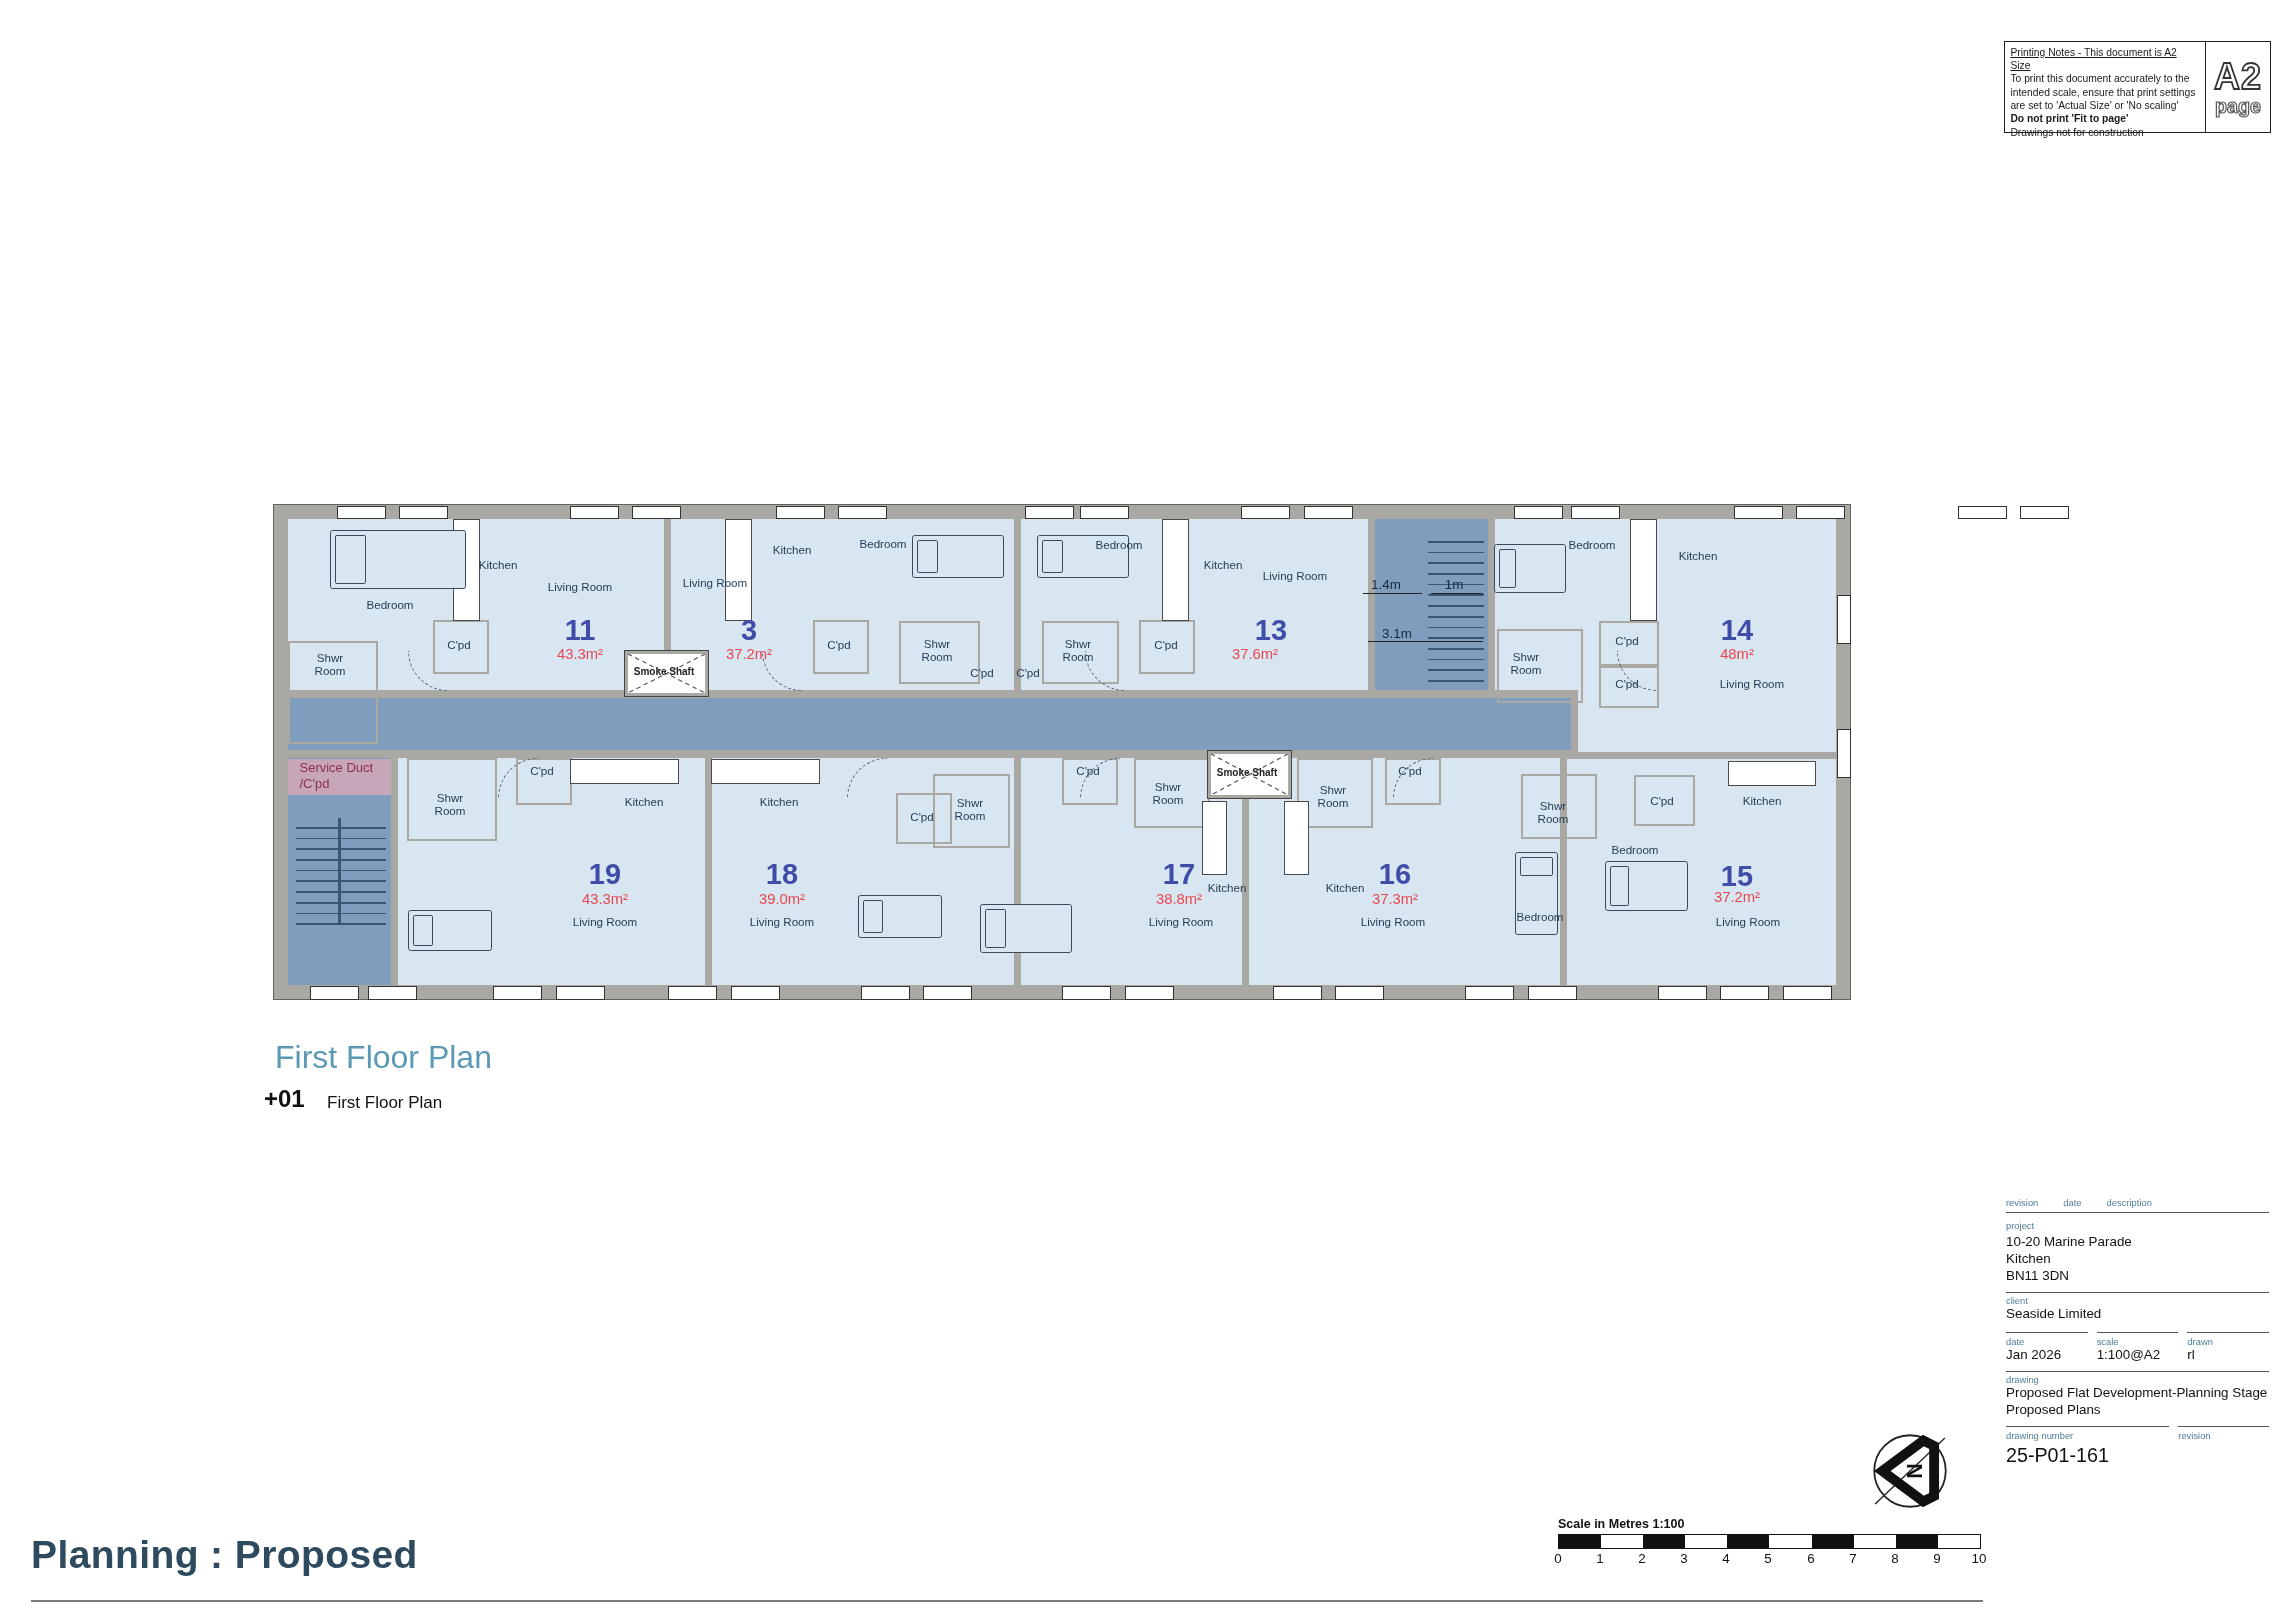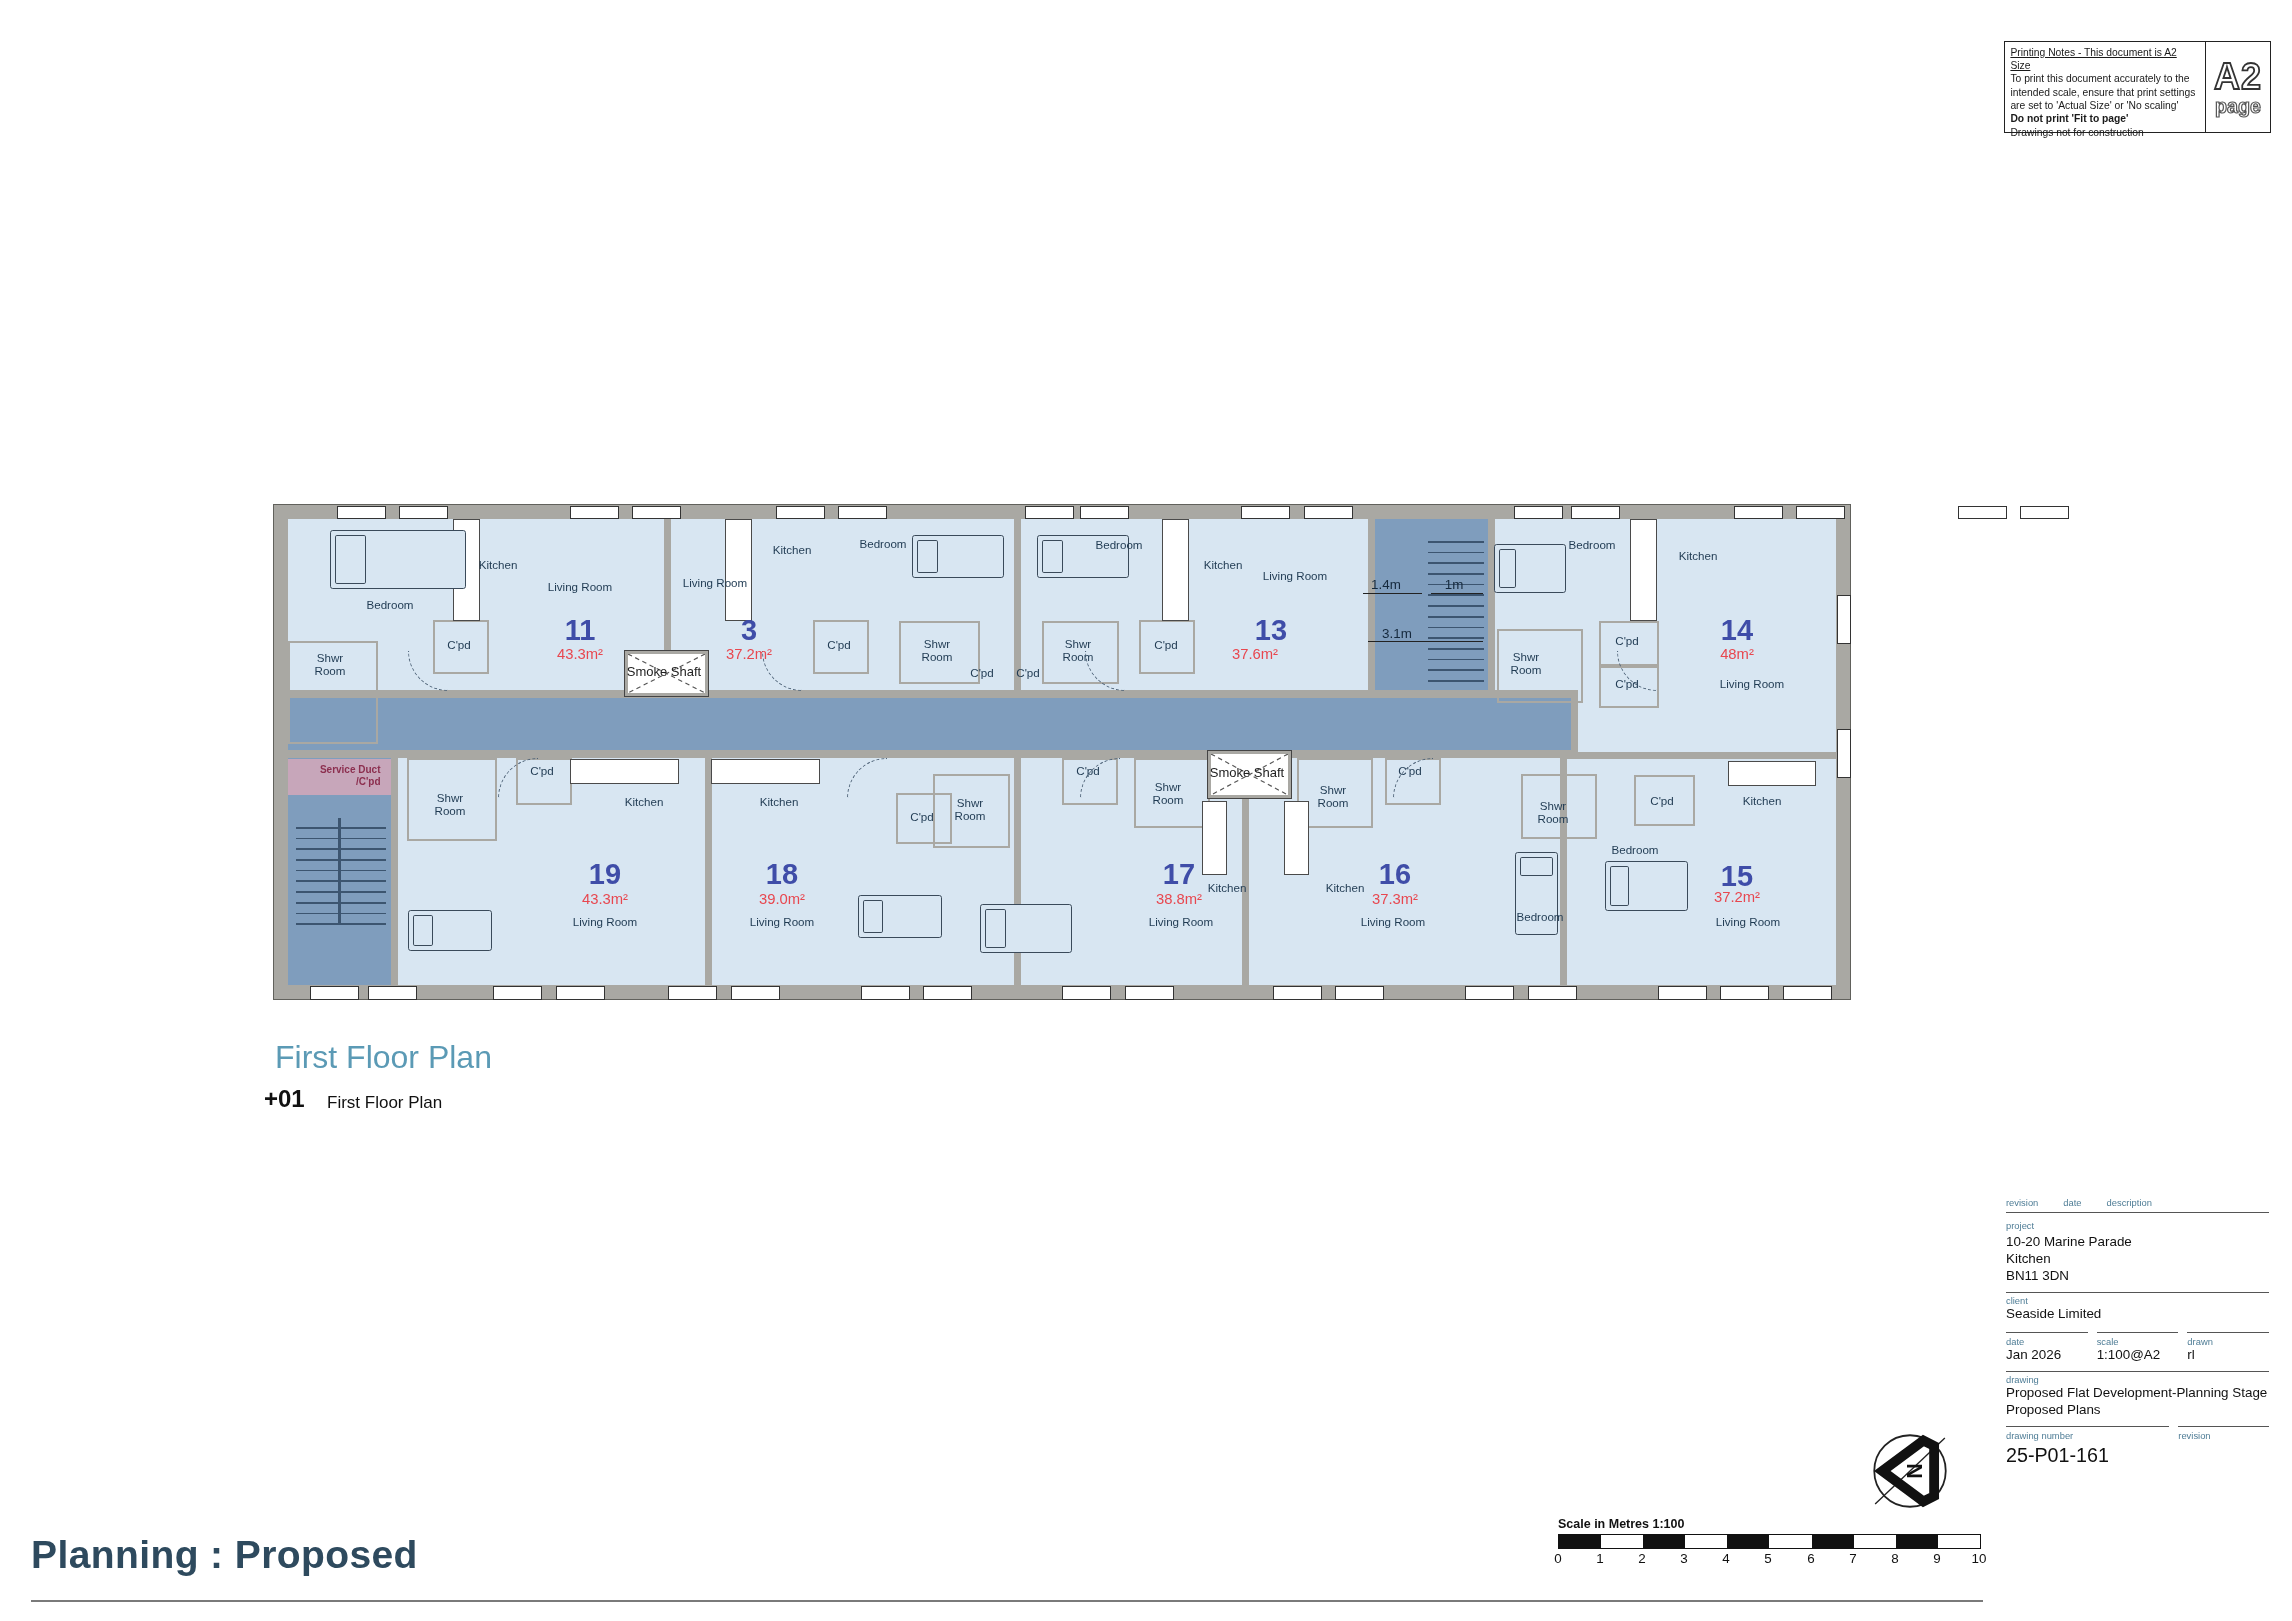--- a/index.html
+++ b/index.html
@@ -34,23 +34,23 @@
   .arcA{position:absolute;width:39px;height:39px;border-left:1.4px dashed #4a5f74;border-bottom:1.4px dashed #4a5f74;border-radius:0 0 0 100%;}
   .arcB{position:absolute;width:39px;height:39px;border-left:1.4px dashed #4a5f74;border-top:1.4px dashed #4a5f74;border-radius:100% 0 0 0;}
   .dimline{position:absolute;height:0;border-top:1.2px solid #222;}
 
   .lbl{position:absolute;transform:translate(-50%,-50%);font-size:11.6px;color:#1f3a52;
        text-align:center;white-space:nowrap;line-height:1.15;}
   .lbl.narrow{white-space:normal;width:43px;}
   .flatnum{position:absolute;transform:translate(-50%,-50%);font-size:29px;font-weight:bold;color:#3f4da8;}
   .flatarea{position:absolute;transform:translate(-50%,-50%);font-size:14.8px;color:#e8474f;}
   .dimlbl{position:absolute;transform:translate(-50%,-50%);font-size:13.4px;color:#15293d;}
-  .shaftlbl{position:absolute;transform:translate(-50%,-50%);font-size:13px;color:#222;white-space:nowrap;z-index:3;}
-  .servlbl{position:absolute;transform:translate(-50%,-50%);font-size:10px;color:#8c2f4f;text-align:right;
-           width:81px;line-height:1.2;font-weight:bold;}
+  .shaftlbl{position:absolute;transform:translate(-50%,-50%);font-size:10px;color:#222;white-space:nowrap;z-index:3;font-weight:bold;}
+  .servlbl{position:absolute;transform:translate(-50%,-50%);font-size:13px;color:#8c2f4f;text-align:left;
+           width:81px;line-height:1.2;}
 
   
   #ffp-title{left:275px;top:1039px;font-size:32px;color:#5b9ab5;}
   #ffp-code{left:264px;top:1085px;font-size:24px;font-weight:bold;color:#111;}
   #ffp-sub{left:327px;top:1093px;font-size:17px;color:#111;}
 
   
   #stage-title{left:31px;top:1533px;font-size:39px;font-weight:bold;color:#2e4a5e;letter-spacing:0.4px;}
   #bottom-rule{left:31px;top:1600px;width:1952px;height:1.8px;background:#7a7a7a;}
 

